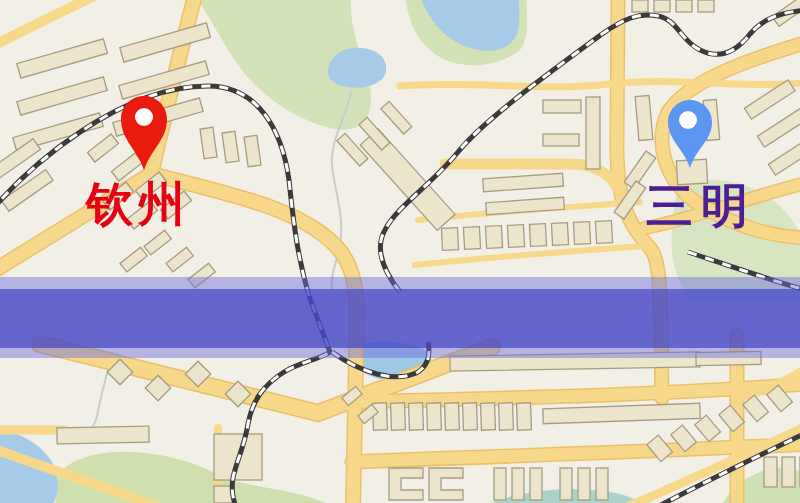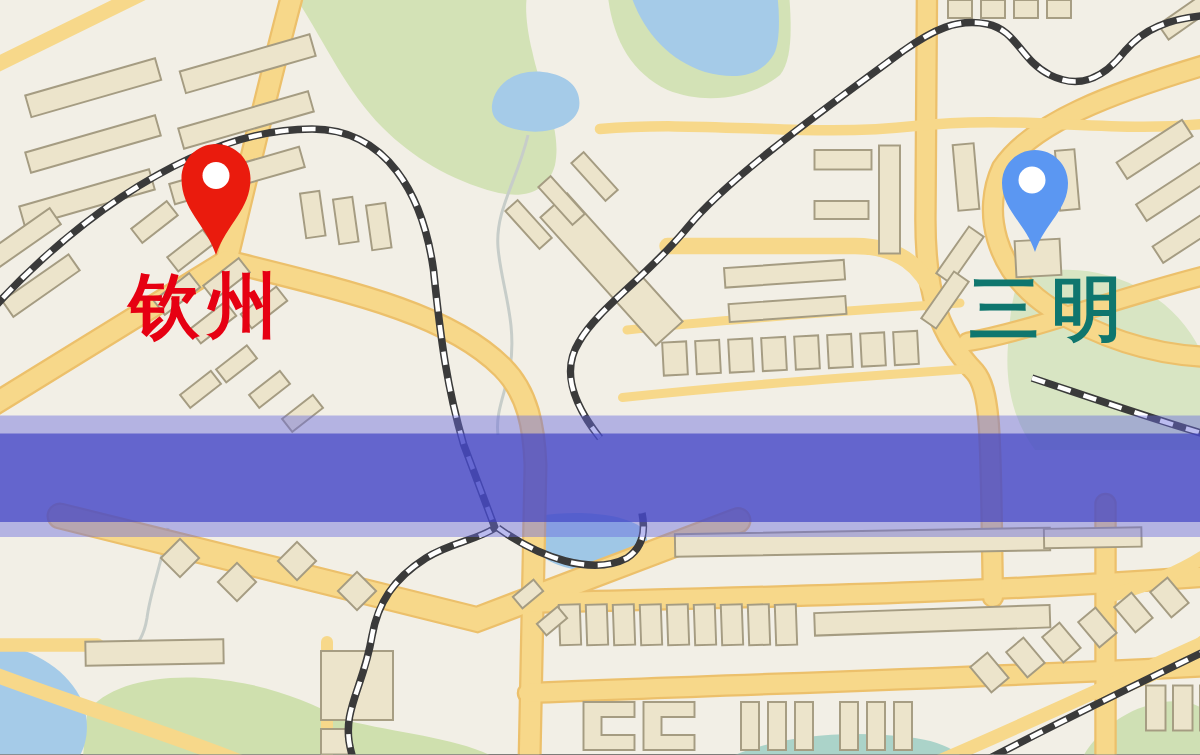--- a/index.html
+++ b/index.html
@@ -7,21 +7,21 @@
     position:relative;width:800px;height:503px;overflow:hidden;
     font-family:"Liberation Sans","DejaVu Sans",sans-serif;
     background:#f2efe6;
   }
   .stage svg{position:absolute;left:0;top:0;}
   .city-label{
     position:absolute;font-weight:bold;white-space:nowrap;
     font-family:"Liberation Sans","DejaVu Sans",sans-serif;
   }
   .label-origin{left:86px;top:173px;font-size:47px;letter-spacing:5px;color:#e60012;}
-  .label-destination{left:646px;top:175px;font-size:47px;letter-spacing:8px;color:#0f766e;}
+  .label-destination{left:646px;top:175px;font-size:47px;letter-spacing:8px;color:#4c1d95;}
   .banner-outer{
     position:absolute;left:0;top:277px;width:800px;height:81px;
     background:rgba(104,106,222,0.45);
   }
   .banner-core{
     position:absolute;left:0;top:289px;width:800px;height:59px;
     background:rgba(64,66,196,0.69);
   }
   .banner-text{
     position:absolute;left:22px;top:307px;width:770px;

